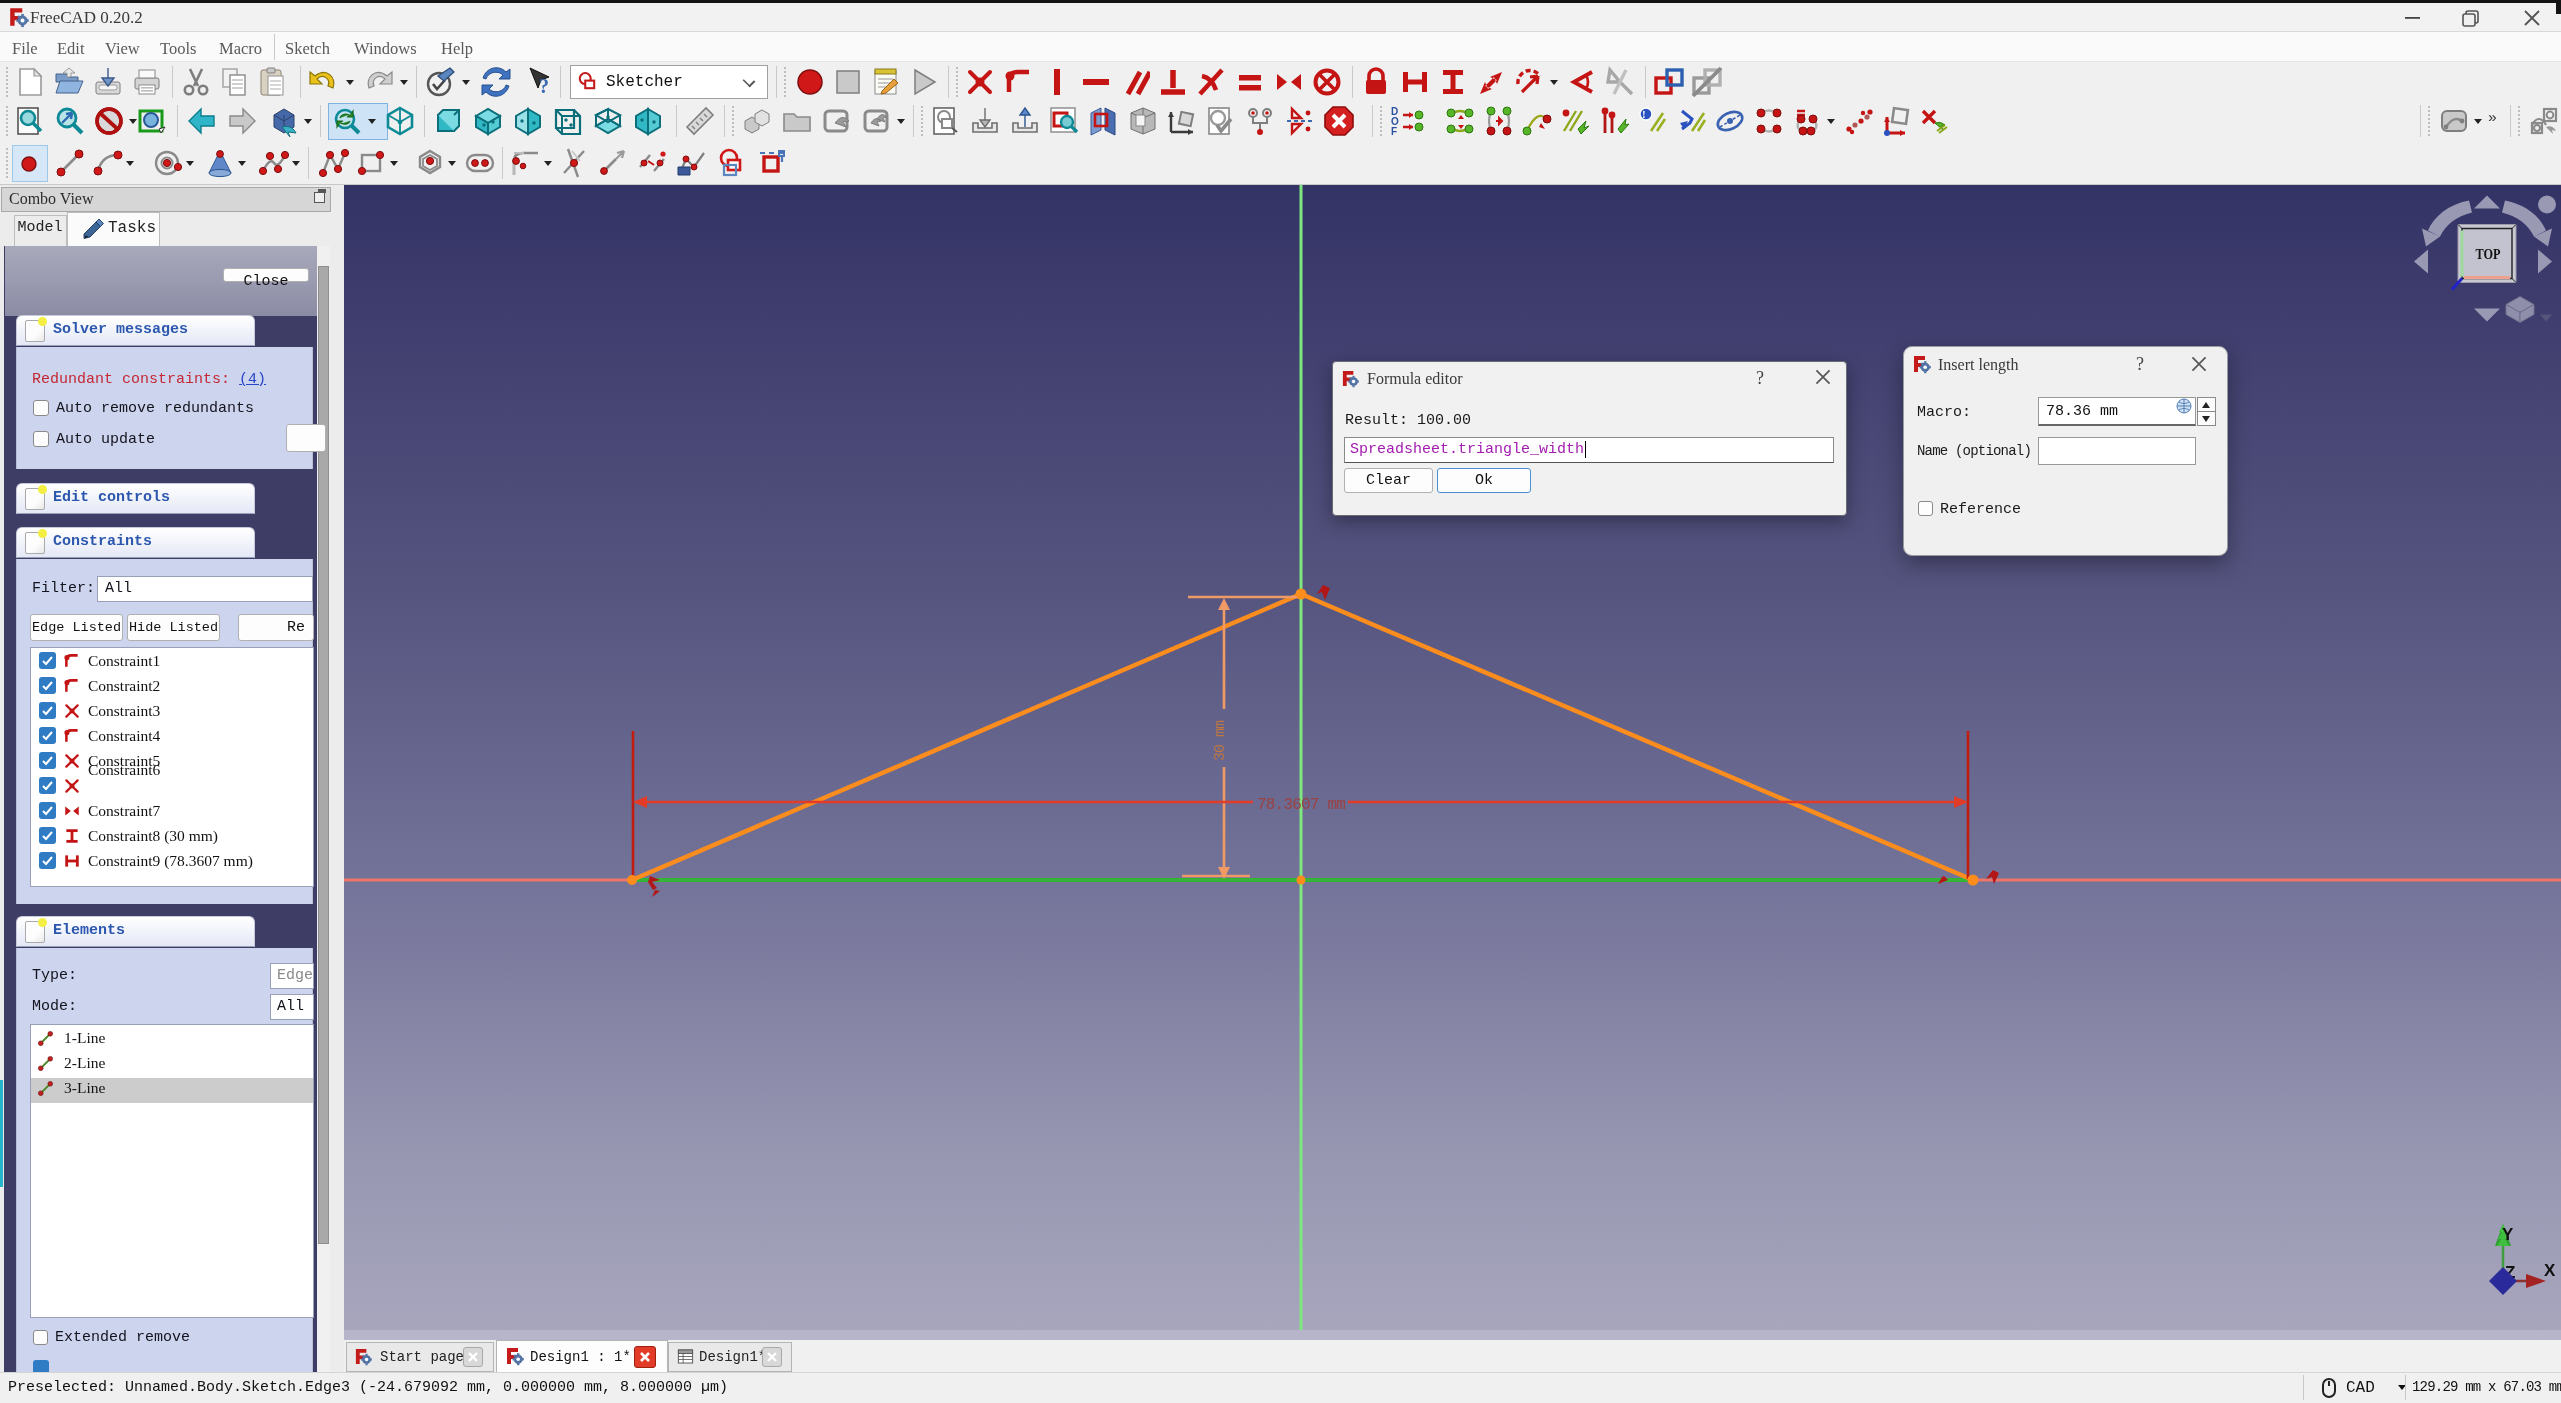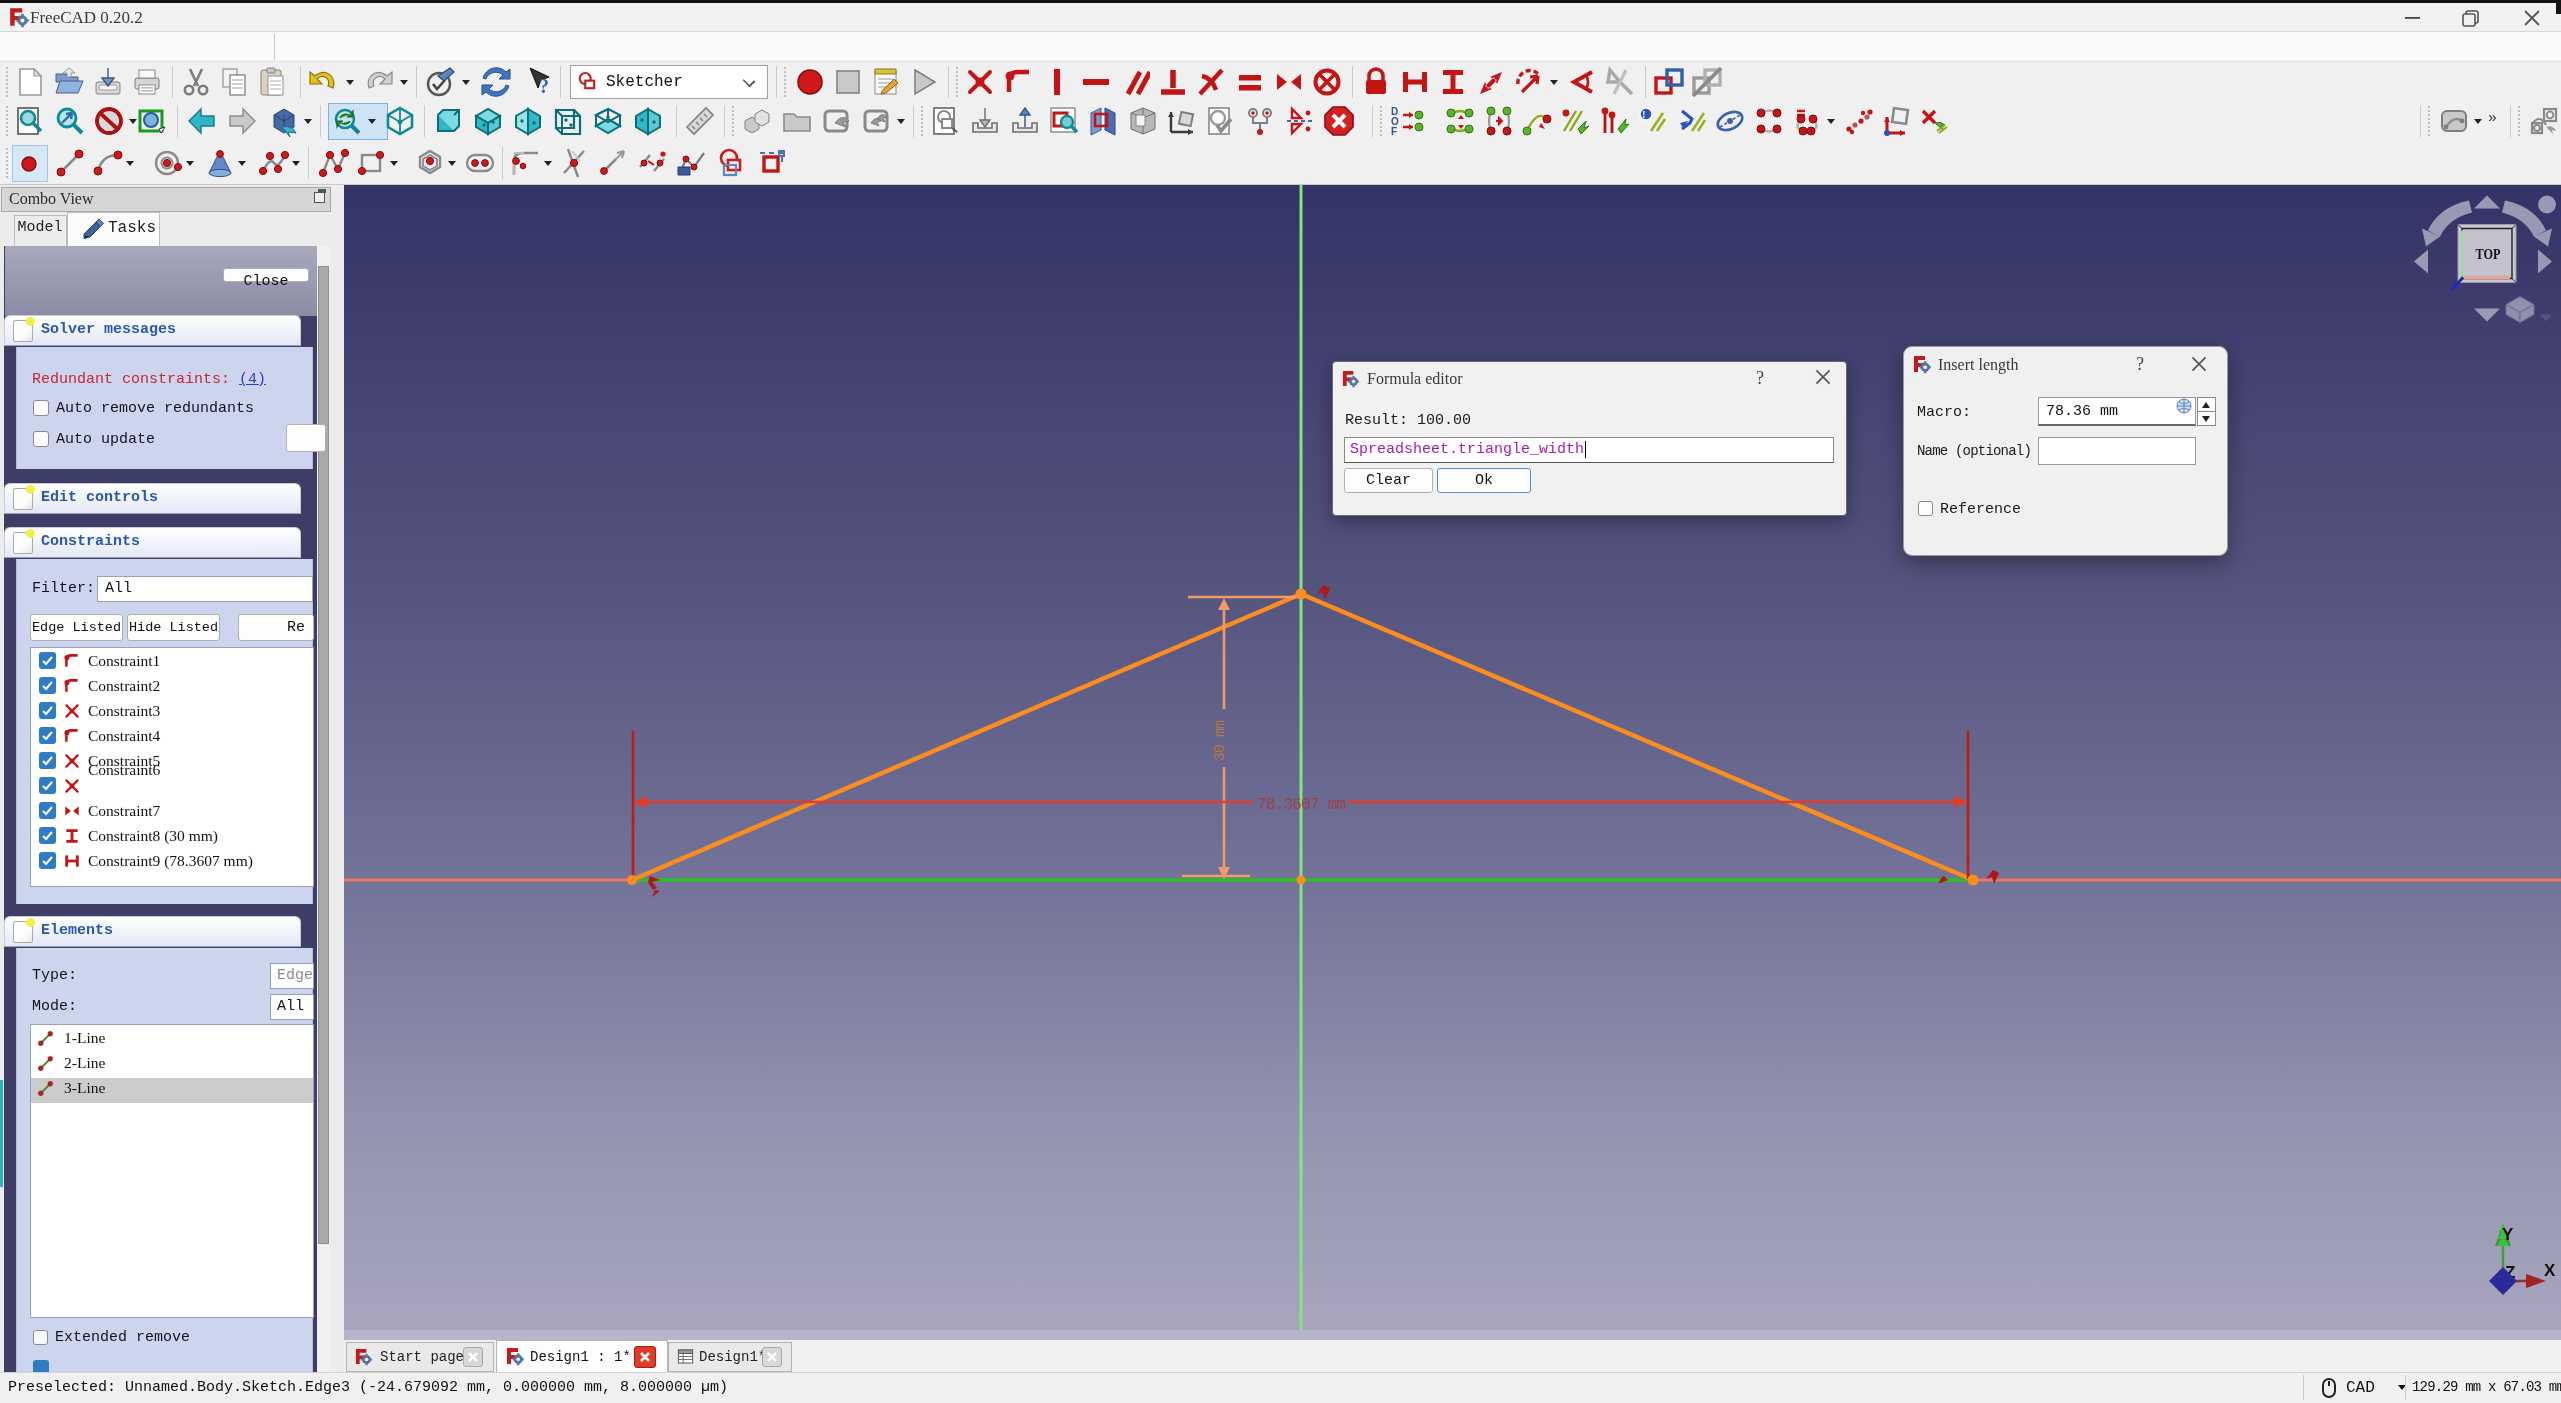--- a/index.html
+++ b/index.html
@@ -6,21 +6,21 @@
  font-family:"Liberation Mono",monospace;}
 .ab{position:absolute}
 .sans{font-family:Liberation Serif, serif}
 .ic{position:absolute;width:32px;height:32px}
 .dd{position:absolute;width:0;height:0;border-left:4px solid transparent;border-right:4px solid transparent;border-top:5px solid #222}
 .vsep{position:absolute;width:1px;background:#c9c9c9}
 .hdl{position:absolute;width:0;border-left:2px dotted #bdbdbd}
 .btn{position:absolute;background:#fdfdfd;border:1px solid #b0b0b0;border-radius:3px;
  font-size:15px;color:#111;text-align:center}
 .cb{position:absolute;width:16px;height:16px;background:#fdfdfd;border:1px solid #8a8a8a;border-radius:3px}
-.sechead{position:absolute;left:4px;width:297px;height:31px;border-radius:6px 6px 0 0;
+.sechead{position:absolute;left:16px;width:239px;height:31px;border-radius:6px 6px 0 0;
  background:linear-gradient(#ffffff,#e4e8f6);border:1px solid #c6cada;border-bottom:1px solid #9aa0b8}
 .sechead .t{position:absolute;left:36px;top:5px;font-weight:bold;font-size:15px;color:#2b57ae}
 .note{position:absolute;left:8px;top:4px;width:20px;height:22px;background:linear-gradient(135deg,#fdfdfd 60%,#e8e8e8);border:1px solid #aaa;border-radius:2px}
 .note:after{content:"";position:absolute;right:-3px;top:-4px;width:9px;height:9px;border-radius:50%;background:#f3ef43}
 .secbody{position:absolute;left:16px;width:297px;background:#cdd4ee;border-left:1px solid #b8bed4;border-right:1px solid #b8bed4}
 .mono15{font-size:15px;color:#14141e}
 </style></head><body>
 <div id="root">
 
 <svg width="0" height="0" style="position:absolute">
@@ -596,20 +596,30 @@
       <use href="#w-min"></use>
     </svg>
 <svg class="ic" style="left:2455px;top:2px">
       <use href="#w-max"></use>
     </svg>
 <svg class="ic" style="left:2516px;top:2px">
       <use href="#w-close"></use>
     </svg>
 <div class="ab" style="left:2556px;top:0;width:5px;height:14px;background:#141414"></div>
 <div class="ab" style="left:0;top:32px;width:2561px;height:30px;background:#fafafa;border-bottom:1px solid #e4e4e4"></div>
+<div class="ab sans" style="left:0;top:39px;width:2561px;height:20px;font-size:16.5px;color:#5a5a5a">
+ <span style="position:absolute;left:12px">File</span>
+ <span style="position:absolute;left:57px">Edit</span>
+ <span style="position:absolute;left:105px">View</span>
+ <span style="position:absolute;left:160px">Tools</span>
+ <span style="position:absolute;left:219px">Macro</span>
+ <span style="position:absolute;left:285px">Sketch</span>
+ <span style="position:absolute;left:354px">Windows</span>
+ <span style="position:absolute;left:441px">Help</span>
+</div>
 <div class="vsep" style="left:274px;top:34px;height:26px"></div>
 
 <div class="ab" style="left:0;top:62px;width:2561px;height:123px;background:#f0f0f0;border-bottom:1px solid #c9c9c9"></div>
     <div class="hdl" style="left:6px;top:67px;height:30px"></div>
 <svg class="ab" style="left:14px;top:66px;width:32px;height:32px">
       <use href="#s-new"></use>
     </svg>
 <svg class="ab" style="left:53px;top:66px;width:32px;height:32px">
       <use href="#s-open"></use>
     </svg>

